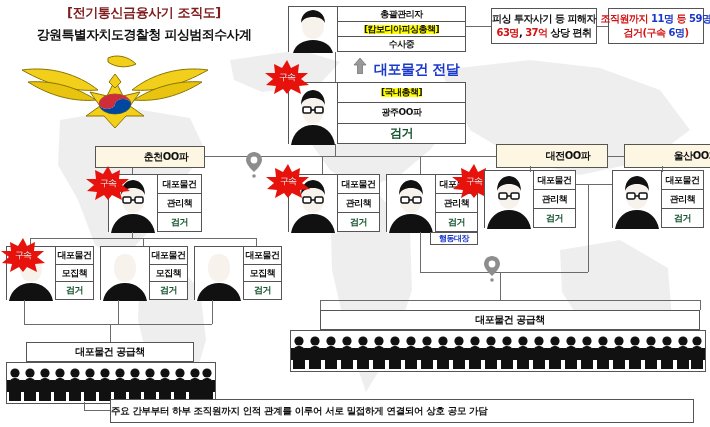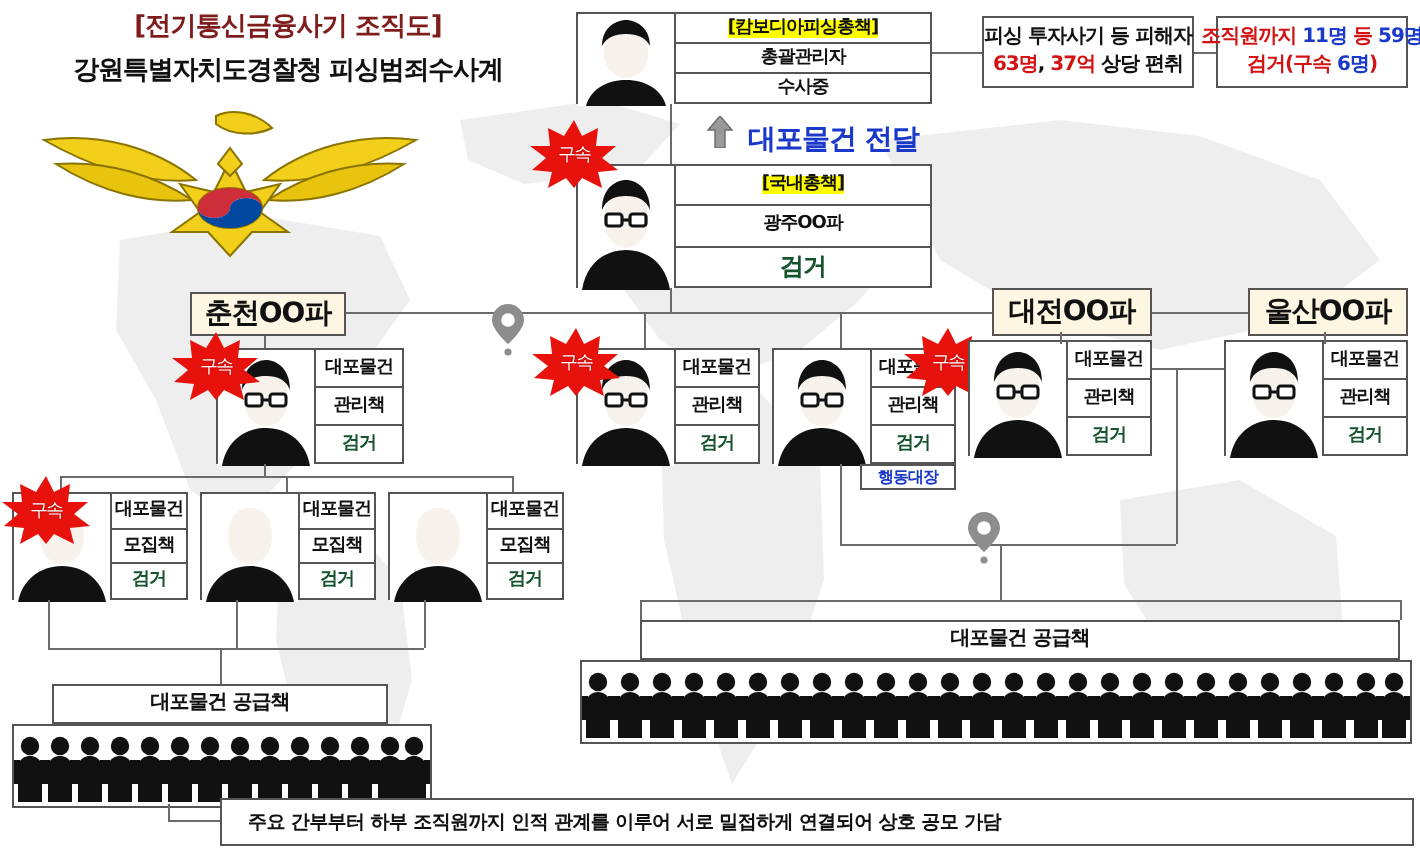--- a/index.html
+++ b/index.html
@@ -28,36 +28,36 @@
   .hl{background:#ffff00;font-weight:bold;}
   
   .avatar{background:#ffffff;display:block;}
   
   .node{position:absolute;display:flex;border:1px solid #555;background:#fff;box-sizing:border-box;}
   .node .av{width:48px;flex:0 0 48px;border-right:1px solid #555;}
   .node .info{flex:1;display:flex;flex-direction:column;}
   .node .info .cell{flex:1;font-size:9px;font-weight:bold;}
   
   .gangtag{position:absolute;background:#fdf6e3;border:1px solid #555;
-           font-size:14px;font-weight:bold;text-align:center;letter-spacing:-0.5px;
-           display:flex;align-items:center;justify-content:center;}
+           font-size:10px;font-weight:bold;text-align:center;letter-spacing:-0.5px;
+           display:flex;align-items:center;justify-content:center;padding-left:32px;}
   
   .burst{position:absolute;width:44px;height:34px;display:flex;align-items:center;justify-content:center;}
   .burst span{position:relative;z-index:2;font-size:9px;font-weight:normal;color:#fff;
               letter-spacing:-1px;text-shadow:0 0 1px #900;}
   
   .ln{position:absolute;background:#6b6b6b;}
   .lnh{height:1px;}
   .lnv{width:1px;}
   
   .crowd{position:absolute;border:1px solid #555;background:#fff;overflow:hidden;display:flex;align-items:flex-end;}
   
   .flabel{position:absolute;font-size:14px;font-weight:bold;letter-spacing:-0.5px;}
   .note{position:absolute;border:1px solid #555;background:#fff;display:flex;align-items:center;
-        padding-left:13px;font-size:9.5px;font-weight:bold;letter-spacing:-0.3px;}
+        padding-left:0;font-size:9.5px;font-weight:bold;letter-spacing:-0.3px;}
   .statbox{position:absolute;border:1px solid #555;background:#fff;box-sizing:border-box;
            display:flex;flex-direction:column;justify-content:center;align-items:center;
            font-size:10px;font-weight:bold;letter-spacing:-0.5px;line-height:1.45;}
   .statbox div{white-space:nowrap;}
   .num{color:#d31313;}
   .num2{color:#1b39c9;}
   .pin{position:absolute;}
 </style>
 </head>
 <body>
@@ -121,24 +121,24 @@
 <div class="node" style="left:288px;top:6px;width:178px;height:46px;">
   <div class="av">
     <svg class="avatar" viewBox="0 0 48 46" xmlns="http://www.w3.org/2000/svg">
       <rect width="48" height="46" fill="#fff"></rect>
       <path d="M24 7 C32 7 35 13 35 19 C35 27 30 32 24 32 C18 32 13 27 13 19 C13 13 16 7 24 7 Z" fill="#f7f2ec"></path>
       <path d="M12 16 C12 6 20 3 24 3 C28 3 36 6 36 16 C34 12 30 10 24 10 C18 10 14 12 12 16 Z" fill="#111"></path>
       <path d="M24 33 C34 33 42 38 44 46 L4 46 C6 38 14 33 24 33 Z" fill="#111"></path>
     </svg>
   </div>
   <div class="info">
+    <div class="cell">총괄관리자</div>
     <div class="cell">
         <span class="hl">[캄보디아피싱총책]</span>
       </div>
-    <div class="cell">총괄관리자</div>
     <div class="cell">수사중</div>
   </div>
 </div>
 
 <div class="flabel" style="left:374px;top:61px;color:#1b39c9;">대포물건 전달</div>
 <div style="position:absolute;left:353px;top:58px;width:14px;height:16px;">
   <svg viewBox="0 0 14 16" xmlns="http://www.w3.org/2000/svg">
     <path d="M7 0 L13 7 L9.5 7 L9.5 16 L4.5 16 L4.5 7 L1 7 Z" fill="#9a9a9a" stroke="#6b6b6b" stroke-width="0.7"></path>
   </svg>
 </div>

